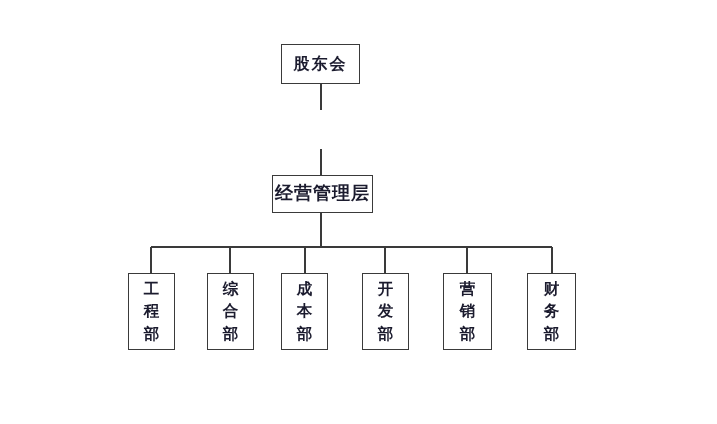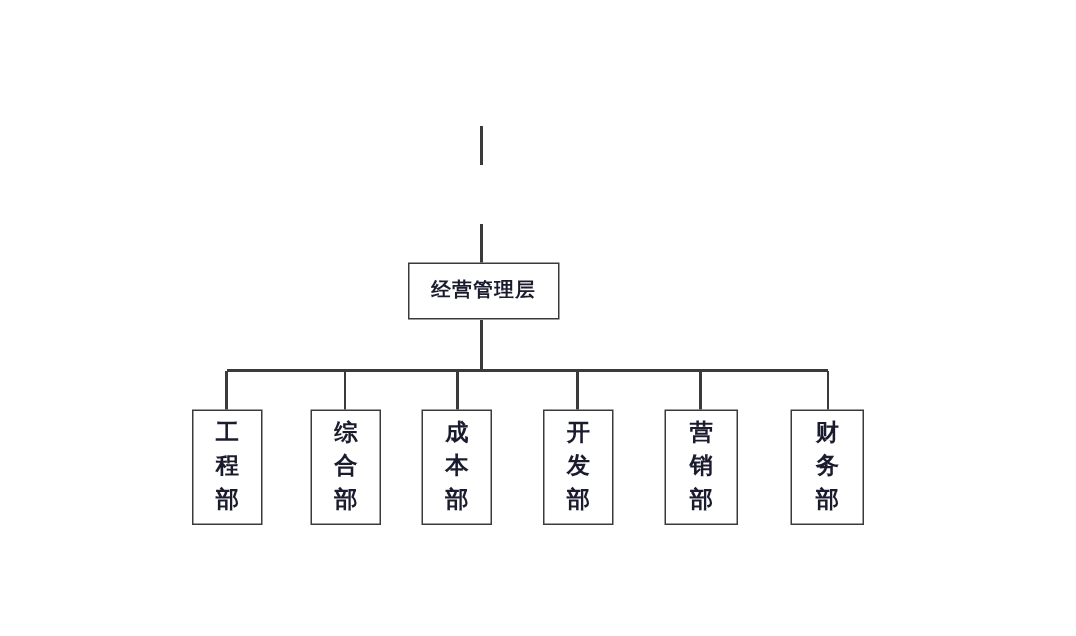--- a/index.html
+++ b/index.html
@@ -43,23 +43,22 @@
     letter-spacing: 2px;
     line-height: 1.18;
     text-align: center;
     white-space: pre;
   }
   .level-top .node-label,
   .level-mid .node-label {
     font-size: 16px;
   }
   .level-mgmt .node-label {
-    font-size: 13px;
+    font-size: 18px;
     letter-spacing: 1px;
-    font-family: Liberation Mono, monospace;
   }
   .dept-box .node-label {
     font-size: 15.5px;
     letter-spacing: 0;
     line-height: 1.45;
   }
 </style>
 </head>
 <body>
 
@@ -73,20 +72,23 @@
       <line x1="151" y1="247" x2="552" y2="247"></line>
       <line x1="151" y1="247" x2="151" y2="273"></line>
       <line x1="230" y1="247" x2="230" y2="273"></line>
       <line x1="305" y1="247" x2="305" y2="273"></line>
       <line x1="385" y1="247" x2="385" y2="273"></line>
       <line x1="467" y1="247" x2="467" y2="273"></line>
       <line x1="552" y1="247" x2="552" y2="273"></line>
     </g>
   </svg>
 
+  <div class="node-box level-top" style="left:281px; top:44px; width:79px; height:40px;">
+    <span class="node-label">股东会</span>
+  </div>
 
 
   <div class="node-box level-mgmt" style="left:272px; top:175px; width:101px; height:38px;">
     <span class="node-label">经营管理层</span>
   </div>
 
   <div class="node-box dept-box" style="left:128px; top:273px; width:47px; height:77px;">
     <span class="node-label">工
 程
 部</span>

